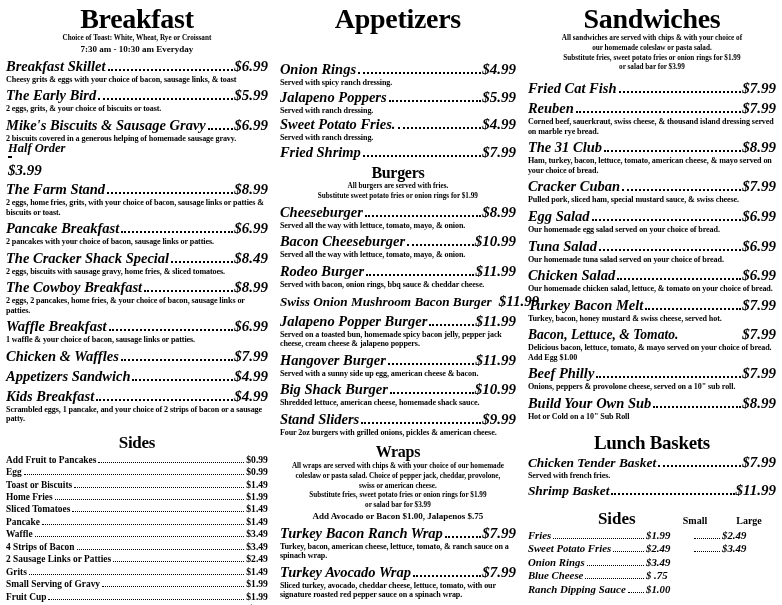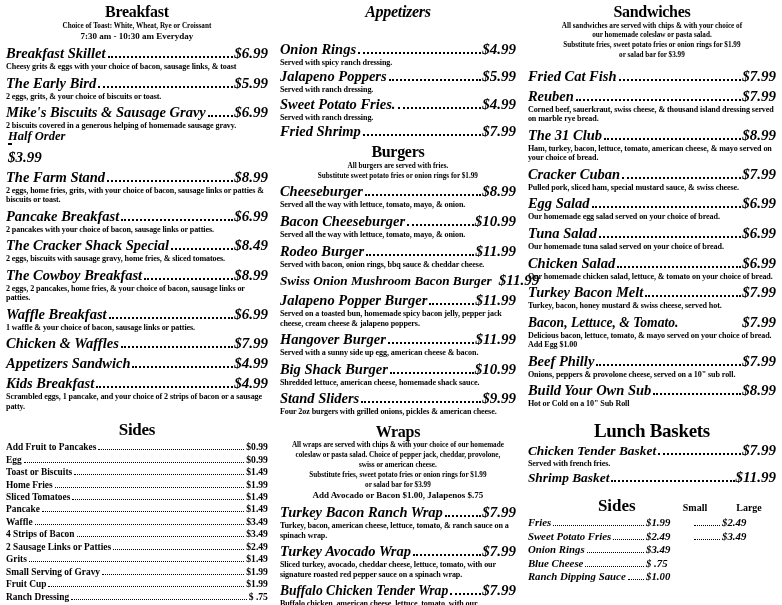--- a/index.html
+++ b/index.html
@@ -25,21 +25,21 @@
     box-sizing: border-box;
   }
   .col-1 { width: 272px; padding-right: 6px; }
   .col-2 { width: 248px; padding: 0 6px; }
   .col-3 { width: 258px; padding-left: 6px; }
 
   .section-title {
     text-align: center;
     font-family: "Liberation Serif", serif;
     font-weight: bold;
-    font-size: 16px;
+    font-size: 28px;
     letter-spacing: -0.3px;
     line-height: 1.04;
     margin: 0 0 1px 0;
   }
   .section-title.sub-title {
     font-size: 16px;
     margin-top: 4px;
   }
   .section-title.mid-title {
     font-size: 17px;
@@ -357,21 +357,21 @@
           <span class="lleader"></span>
           <span class="lprice">$ .75</span>
         </div>
     </div>
 
     <div class="section-title mid-title" style="margin-top:8px;">Drinks</div>
 
   </div>
 
   <div class="col col-2">
-    <div class="section-title" style="margin-bottom:20px;font-style:italic;">Appetizers</div>
+    <div class="section-title" style="margin-bottom:28px;">Appetizers</div>
 
     <div class="item tight">
       <div class="row">
         <span class="name">Onion Rings</span>
         <span class="leader"></span>
         <span class="price">$4.99</span>
       </div>
       <div class="desc">Served with spicy ranch dressing.</div>
     </div>
     <div class="item tight">

